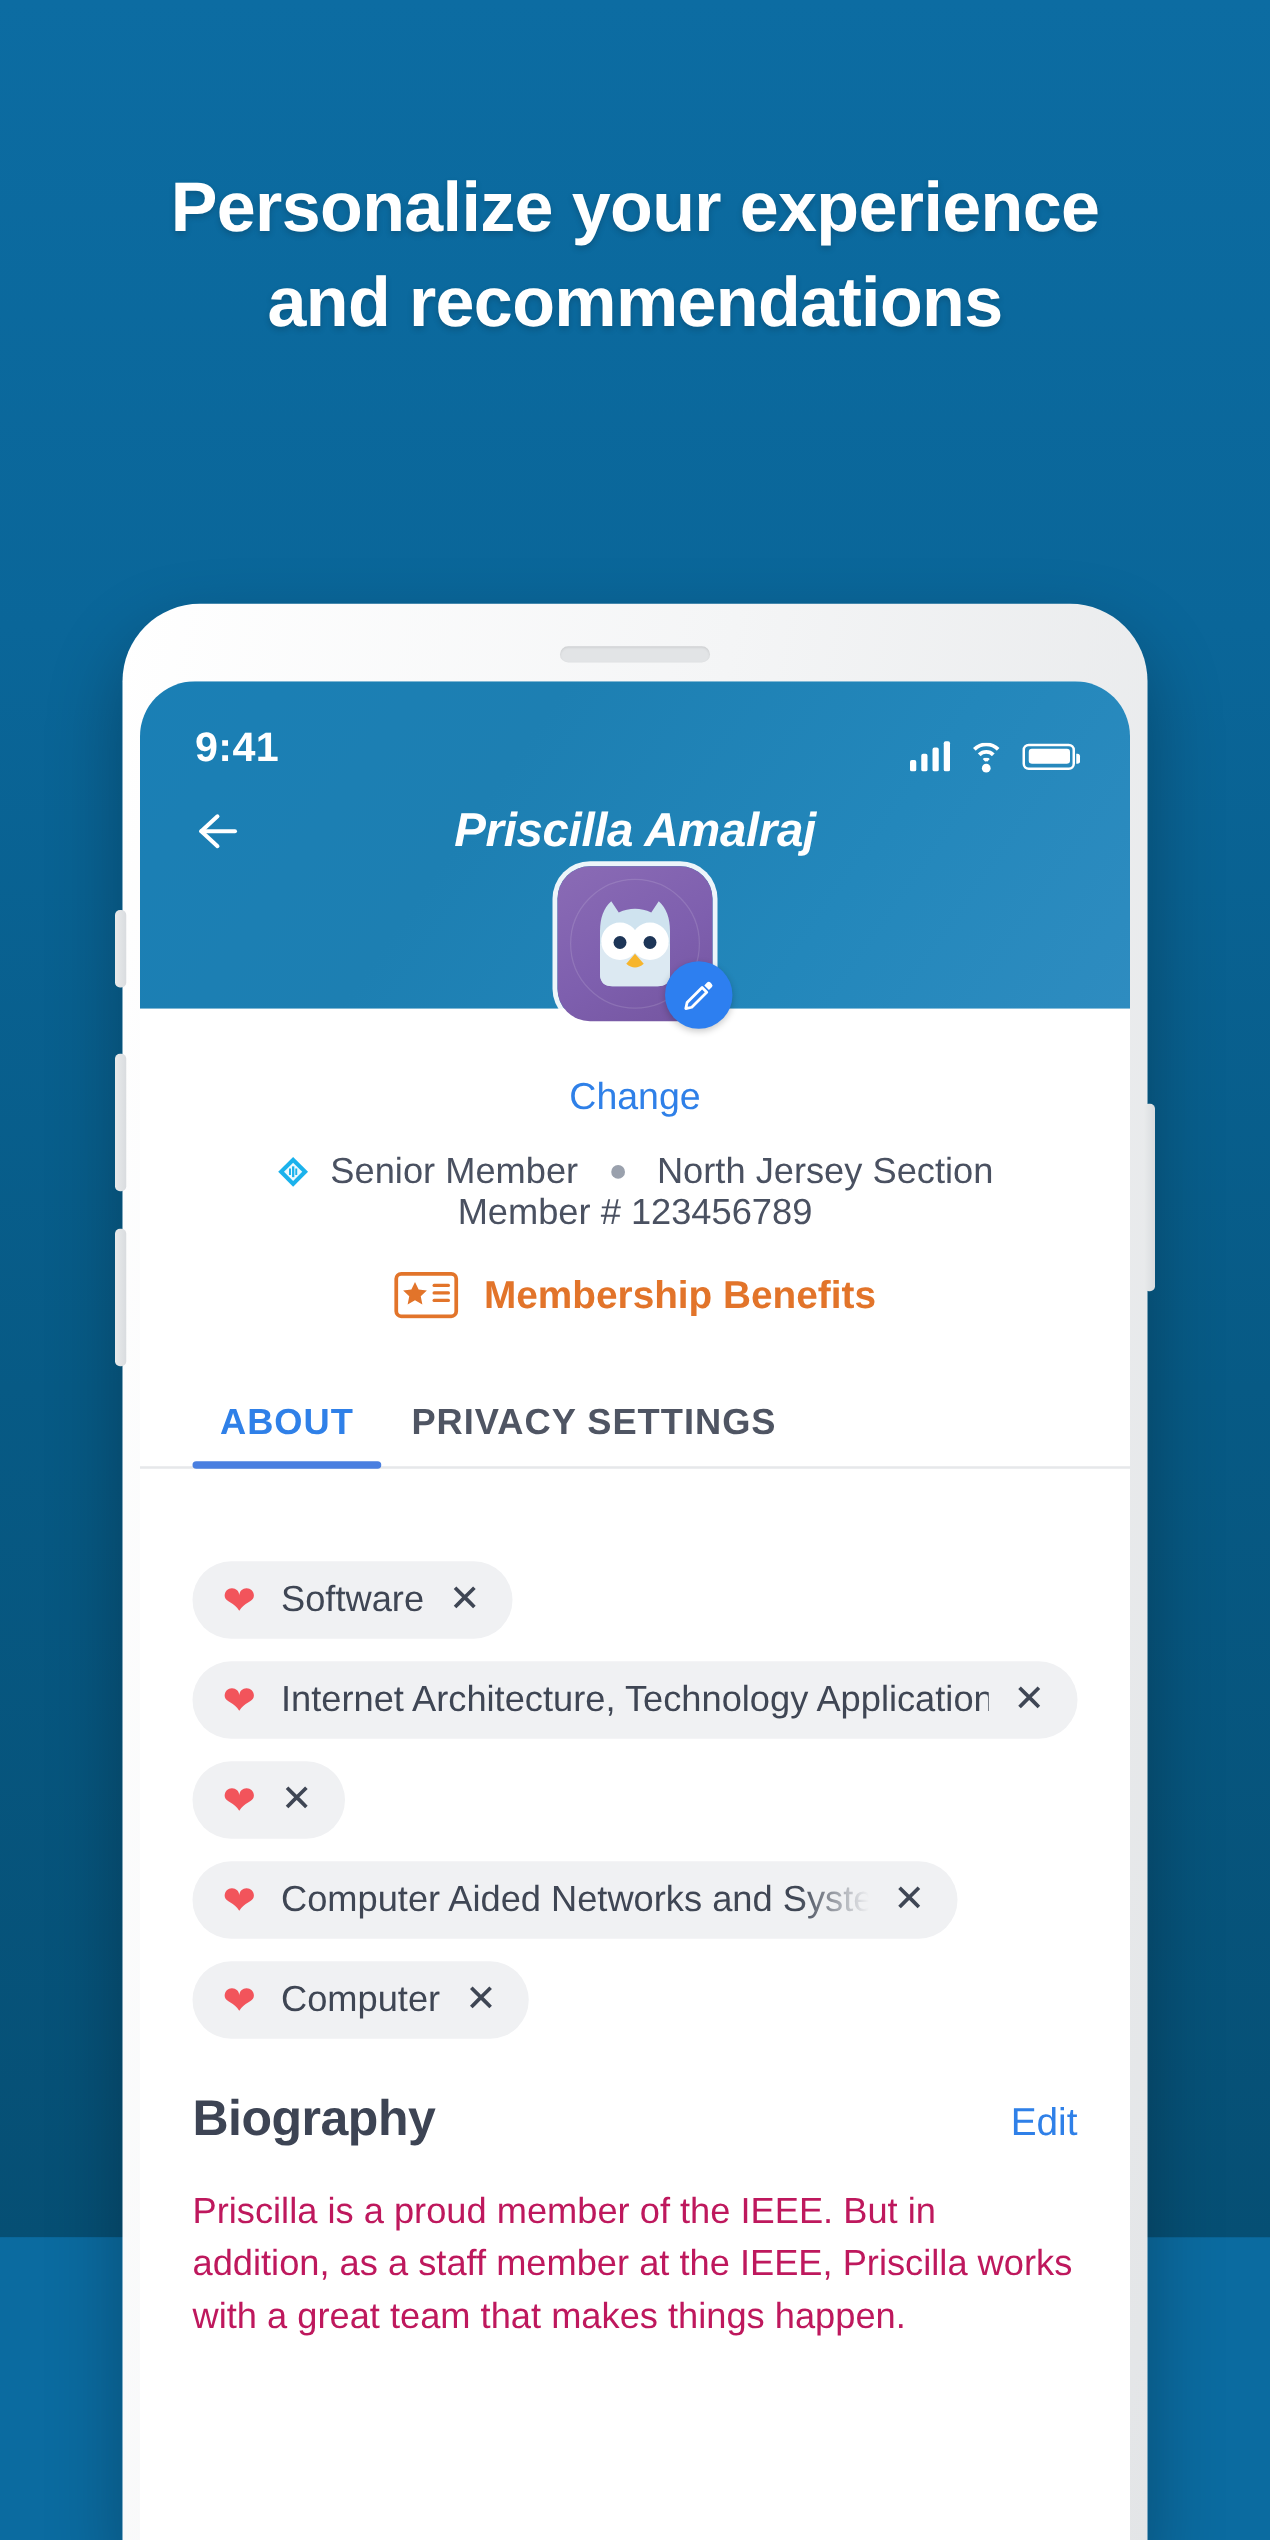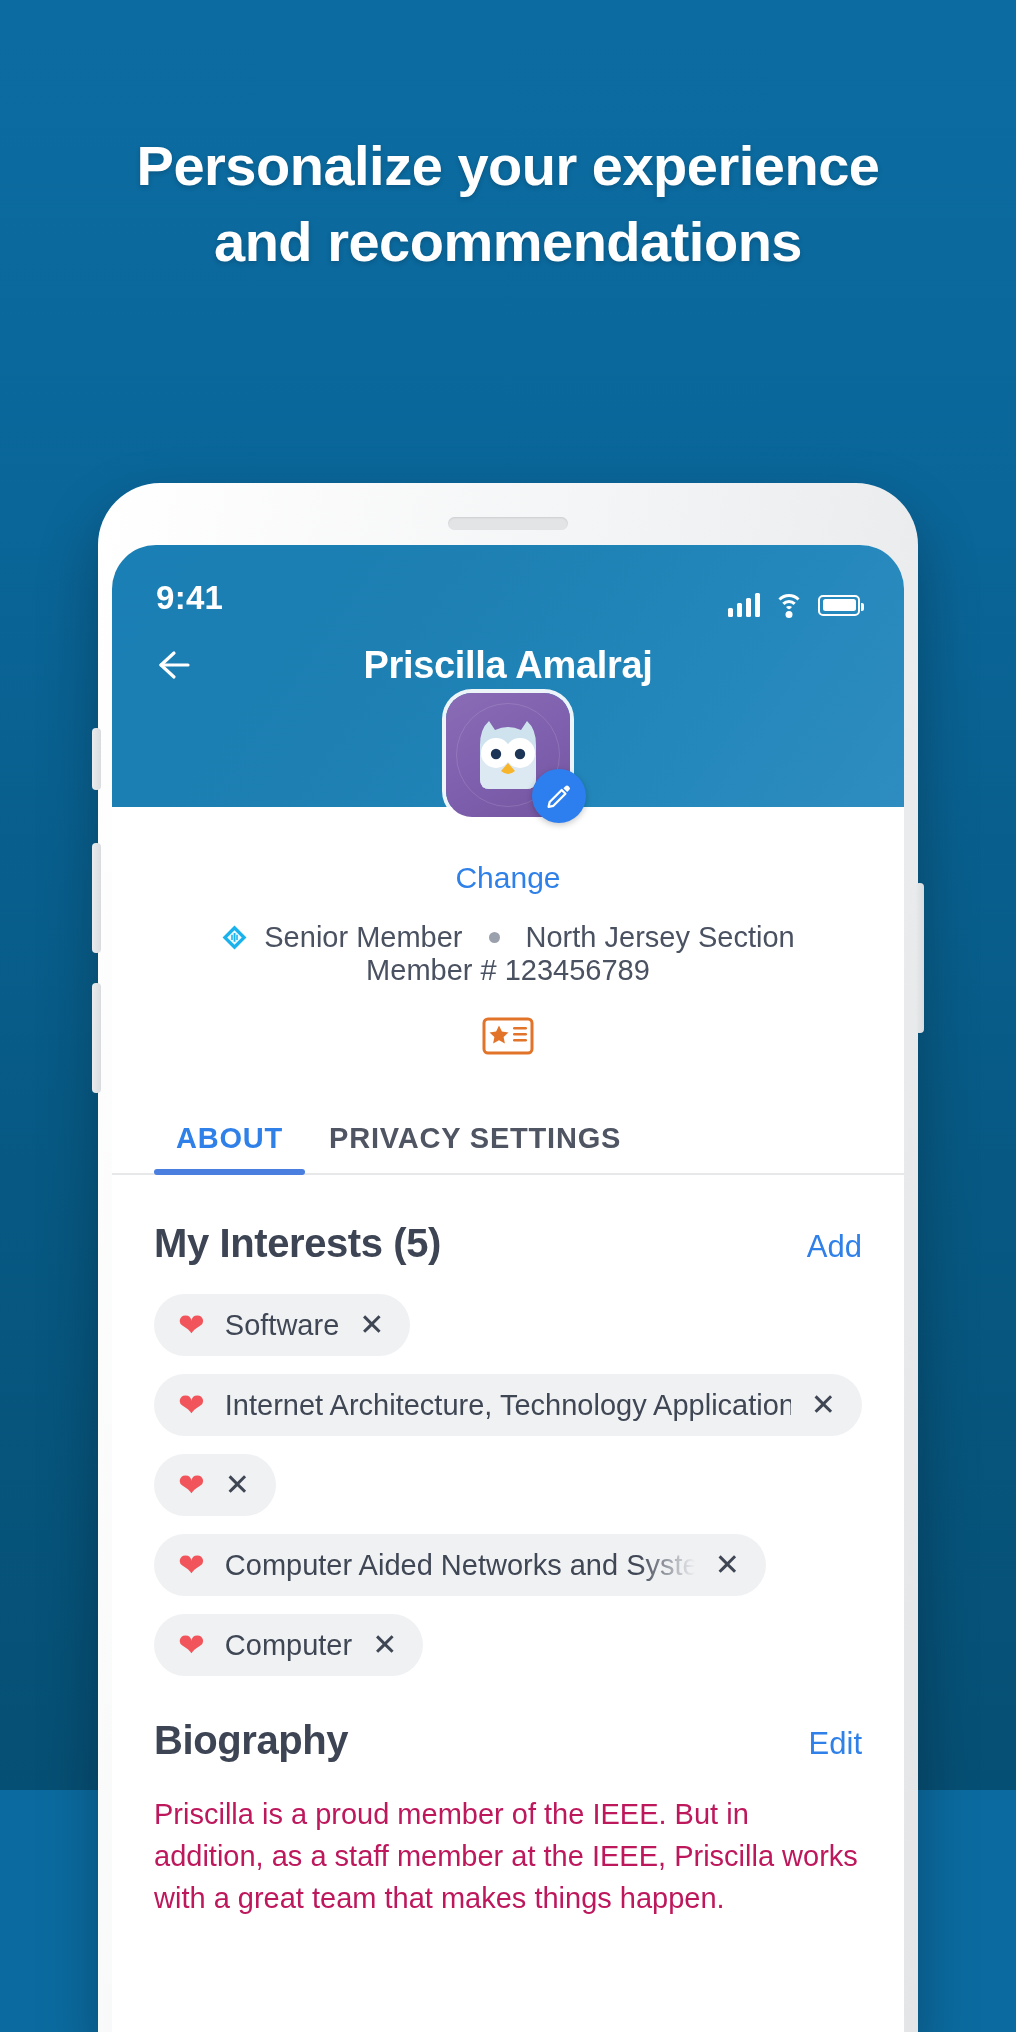--- a/index.html
+++ b/index.html
@@ -99,21 +99,21 @@
   .wifi span:nth-child(3){ width:8px;  height:8px;  top:12px; }
   .wifi .dot{ position:absolute; left:50%; top:17px; transform:translateX(-50%);
     width:7px;height:7px;border-radius:50%;background:#fff;border:none; }
   .battery { width:42px; height:21px; border:2.5px solid #fff; border-radius:5px;
     position:relative; }
   .battery::after{ content:""; position:absolute; right:-6px; top:6px;
     width:3.5px; height:8px; background:#fff; border-radius:0 2px 2px 0; }
   .battery i { position:absolute; left:2.5px; top:2.5px; bottom:2.5px; right:2.5px;
     background:#fff; border-radius:2.5px; display:block; }
 
-  #navbar { display:flex; align-items:center; height:96px; padding:0 32px; }
+  #navbar { display:flex; align-items:center; height:96px; padding:0 32px;font-style:italic; }
   #back-arrow {
     width:52px; height:52px; position:relative; cursor:pointer; flex:0 0 auto;
   }
   #back-arrow svg { display:block; }
   #nav-title {
     flex:1; text-align:center; color:#fff;
     font-size:38px; font-weight:bold; letter-spacing:-0.3px;
     margin-left:-52px;
   }
 
@@ -316,32 +316,29 @@
       <div id="benefits-row">
         <span id="benefits-icon">
           <svg width="52" height="38" viewBox="0 0 52 38">
             <rect x="2" y="2" width="48" height="34" rx="4" fill="none" stroke="#e2742a" stroke-width="3"></rect>
             <path d="M17 8.5 l2.9 6.1 6.6 0.8 -4.9 4.5 1.3 6.6 -5.9-3.3 -5.9 3.3 1.3-6.6 -4.9-4.5 6.6-0.8 z" fill="#e2742a"></path>
             <rect x="31" y="10" width="14" height="2.6" rx="1.3" fill="#e2742a"></rect>
             <rect x="31" y="16" width="14" height="2.6" rx="1.3" fill="#e2742a"></rect>
             <rect x="31" y="22" width="14" height="2.6" rx="1.3" fill="#e2742a"></rect>
           </svg>
         </span>
+        <span id="benefits-label">Membership Benefits</span>
       </div>
 
       <div id="tabs">
         <div class="tab active">ABOUT</div>
         <div class="tab">PRIVACY SETTINGS</div>
       </div>
 
       <div id="interests">
-        <div class="sec-head">
-          <div class="sec-title">My Interests (5)</div>
-          <div class="sec-action">Add</div>
-        </div>
 
         <div id="chip-list">
 
           <div class="chip">
             <span class="heart">❤</span>
             <span class="label">Software</span>
             <span class="x">✕</span>
           </div>
 
           <div class="chip">

